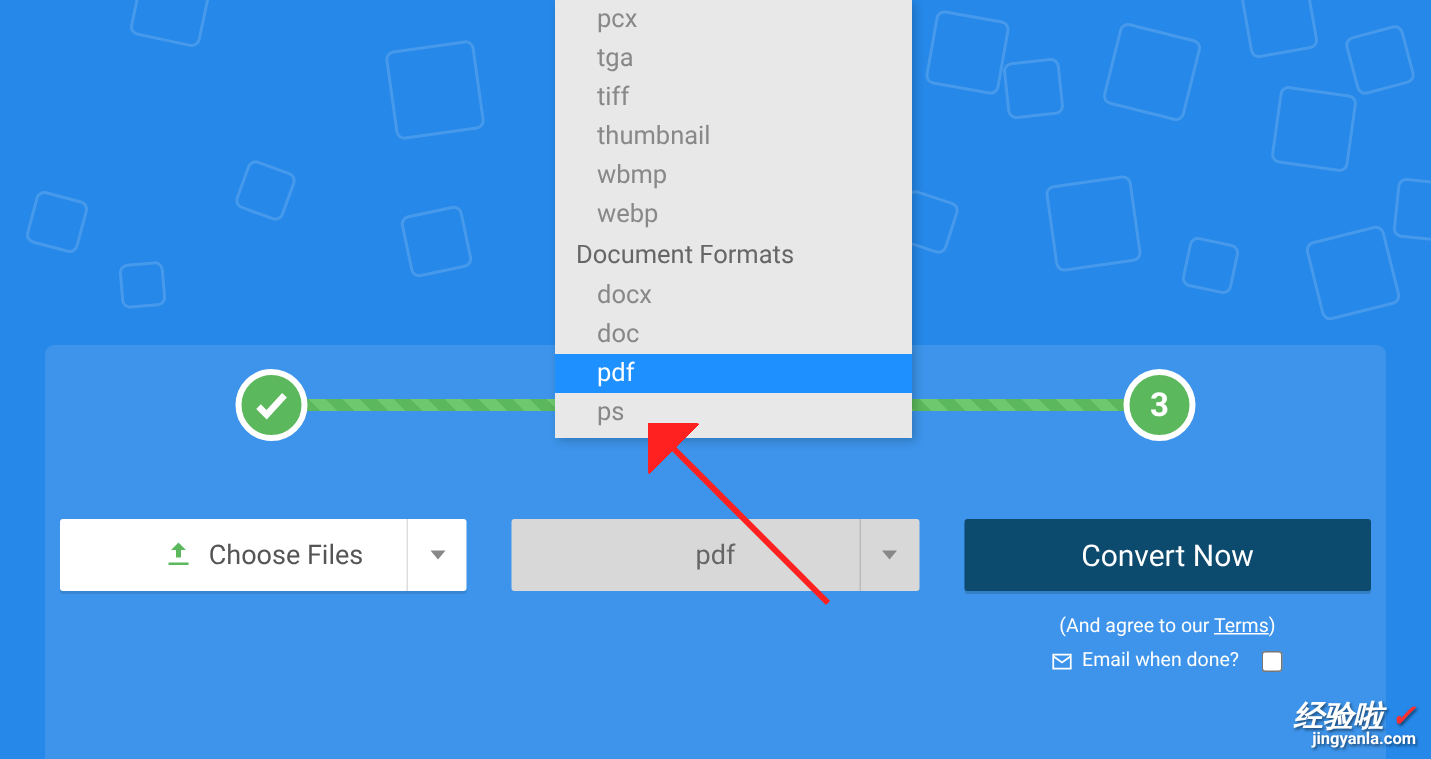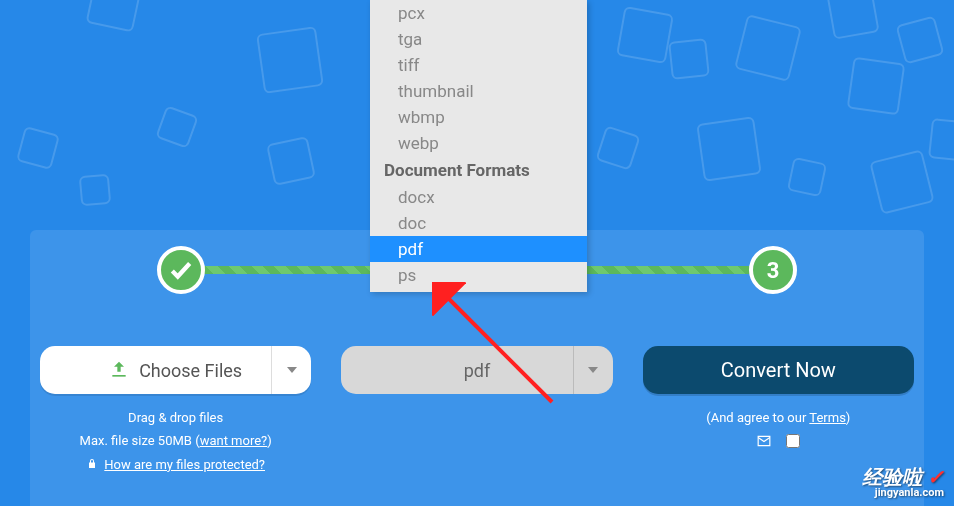--- a/index.html
+++ b/index.html
@@ -7,35 +7,35 @@
 .bg-icons{position:absolute;inset:0;overflow:hidden}
 .bg-icon{position:absolute;width:48px;height:48px;border:2px solid rgba(255,255,255,0.3);border-radius:6px;opacity:0.5}
 .panel{position:absolute;left:30px;right:30px;top:230px;bottom:0;background:#3d94ea;border-radius:6px 6px 0 0;padding:40px 0 0}
 .progress-line{position:absolute;left:180px;right:180px;top:266px;height:8px;background:repeating-linear-gradient(45deg,#5cb85c,#5cb85c 8px,#6ec96e 8px,#6ec96e 16px);border-radius:4px}
 .step{position:absolute;top:246px;width:48px;height:48px;border-radius:50%;background:#5cb85c;border:4px solid #fff;display:flex;align-items:center;justify-content:center;color:#fff;font-size:22px;font-weight:bold}
 .step1{left:157px}
 .step3{right:157px}
 .step1 svg{width:26px;height:26px;stroke:#fff;stroke-width:4;fill:none}
 .controls{position:absolute;top:346px;left:40px;right:40px;display:flex;gap:30px}
 .col{flex:1;display:flex;flex-direction:column;align-items:center}
-.btn{height:48px;border-radius:15px;display:flex;align-items:center;justify-content:center;font-size:18px;cursor:pointer;width:100%;position:relative}
+.btn{height:48px;border-radius:2px;display:flex;align-items:center;justify-content:center;font-size:18px;cursor:pointer;width:100%;position:relative}
 .btn-choose{background:#fff;color:#555;box-shadow:0 2px 0 rgba(0,0,0,0.1)}
 .btn-choose .main{flex:1;display:flex;align-items:center;justify-content:center;gap:10px}
 .dd-toggle{width:40px;height:48px;border-left:1px solid #ddd;display:flex;align-items:center;justify-content:center;position:absolute;right:0;top:0}
 .btn-format{background:#d8d8d8;color:#666}
 .btn-format .main{flex:1;text-align:center}
 .btn-convert{background:#0c4a6e;color:#fff;font-size:20px;box-shadow:0 2px 0 rgba(0,0,0,0.15)}
 .sub{color:#fff;font-size:13px;margin-top:12px;text-align:center;line-height:1.8}
 .sub a{color:#fff;}
 .sub-inline{display:flex;align-items:center;gap:6px;justify-content:center}
 .lock-icon,.mail-icon,.upload-icon{display:inline-flex;align-items:center}
-.dropdown{position:absolute;left:370px;top:0;width:217px;background:#e8e8e8;box-shadow:2px 2px 6px rgba(0,0,0,0.2);z-index:10;padding-bottom:4px}
+.dropdown{position:absolute;left:370px;top:0;width:238px;background:#e8e8e8;box-shadow:2px 2px 6px rgba(0,0,0,0.2);z-index:10;padding-bottom:4px}
 .dd-item{padding:3px 14px 3px 28px;color:#888;font-size:17px;cursor:pointer}
 .dd-item.selected{background:#1e90ff;color:#fff}
-.dd-header{padding:4px 14px;color:#666;font-weight:bold;font-size:17px}
+.dd-header{padding:4px 14px;color:#666;font-weight:normal;font-size:17px}
 .arrow{position:absolute;left:432px;top:282px;z-index:20;pointer-events:none}
 .watermark{position:absolute;right:10px;bottom:8px;color:#fff;font-weight:bold;font-style:italic;font-size:20px;text-shadow:1px 1px 2px rgba(0,0,0,0.5);text-align:right;line-height:1}
 .watermark .url{font-size:11px;font-style:normal;font-weight:bold}
 .tri{width:0;height:0;border-left:5px solid transparent;border-right:5px solid transparent;border-top:6px solid #888}
 input[type=checkbox]{width:14px;height:14px}
 </style>
 </head>
 <body>
 
 <div class="bg-icons">
@@ -80,32 +80,20 @@
               <path d="M12 2L6 8h4v6h4V8h4z"></path>
               <path d="M4 18h16v2H4z"></path>
             </svg>
           </span>
 <span>Choose Files</span>
 </div>
 <div class="dd-toggle">
           <div class="tri"></div>
         </div>
 </div>
-<div class="sub">
-<div>Drag &amp; drop files</div>
-<div><span>Max. file size 50MB (</span><a href="#">want more?</a><span>)</span></div>
-<div class="sub-inline">
-          <span class="lock-icon">
-            <svg width="12" height="12" viewBox="0 0 24 24" fill="#fff">
-              <path d="M12 2a4 4 0 00-4 4v3H6v11h12V9h-2V6a4 4 0 00-4-4zm-2 4a2 2 0 114 0v3h-4V6z"></path>
-            </svg>
-          </span>
-          <a href="#">How are my files protected?</a>
-        </div>
-</div>
 </div>
 
 <div class="col">
 <div class="btn btn-format">
 <div class="main">pdf</div>
 <div class="dd-toggle" style="border-left:1px solid #bbb">
           <div class="tri"></div>
         </div>
 </div>
 </div>
@@ -114,21 +102,21 @@
 <div class="btn btn-convert">
 <span>Convert Now</span>
 </div>
 <div class="sub">
 <div><span>(And agree to our </span><a href="#">Terms</a><span>)</span></div>
 <div class="sub-inline"><span class="mail-icon">
             <svg width="14" height="14" viewBox="0 0 24 24" fill="#fff">
               <path d="M2 4h20v16H2z" fill="none" stroke="#fff" stroke-width="2"></path>
               <path d="M2 6l10 7 10-7" fill="none" stroke="#fff" stroke-width="2"></path>
             </svg>
-          </span>&nbsp;<input type="checkbox" style=""></div>
+          </span><span>Email when done?</span>&nbsp;<input type="checkbox" style=""></div>
 </div>
 </div>
 </div>
 
 <div class="dropdown">
 <div id="img-items">
       <div class="dd-item">pcx</div>
       <div class="dd-item">tga</div>
       <div class="dd-item">tiff</div>
       <div class="dd-item">thumbnail</div>

